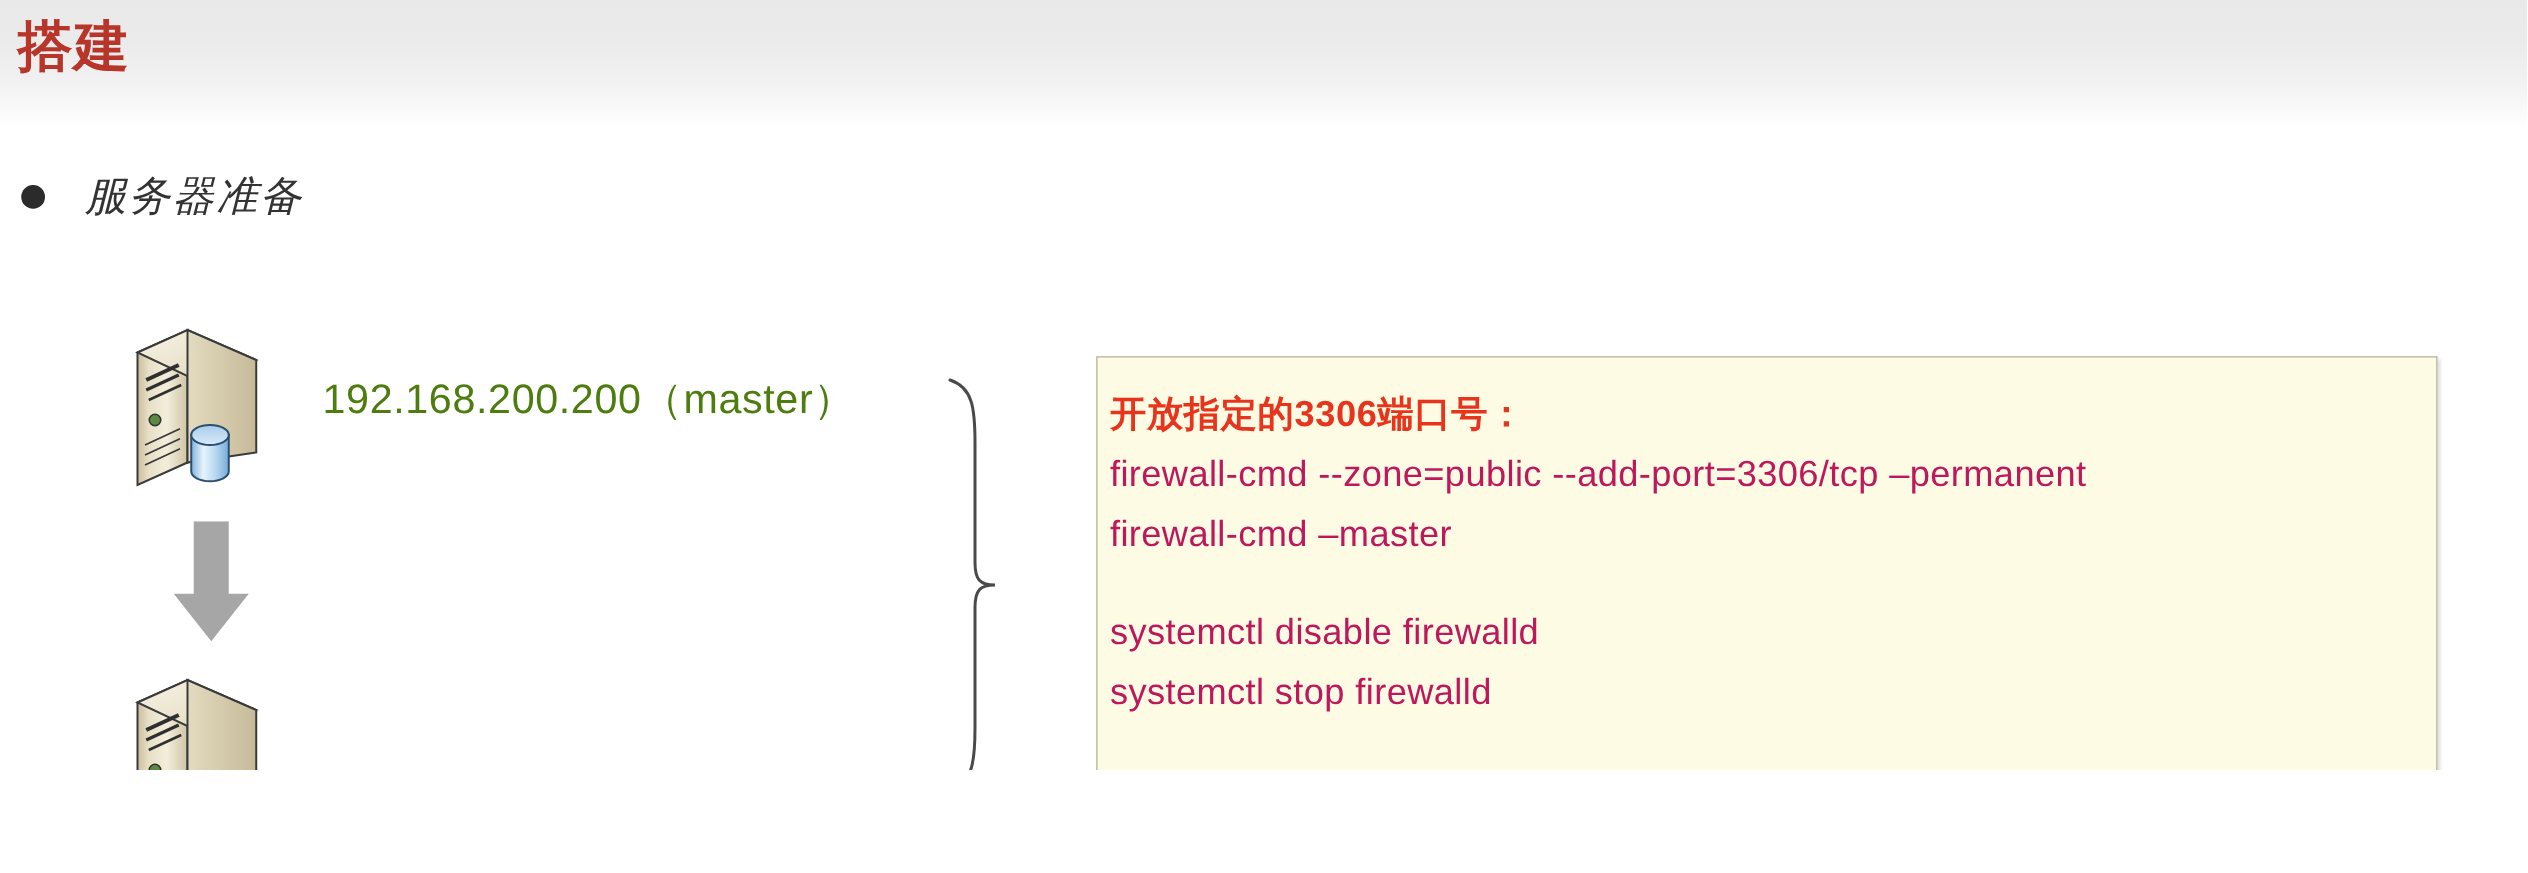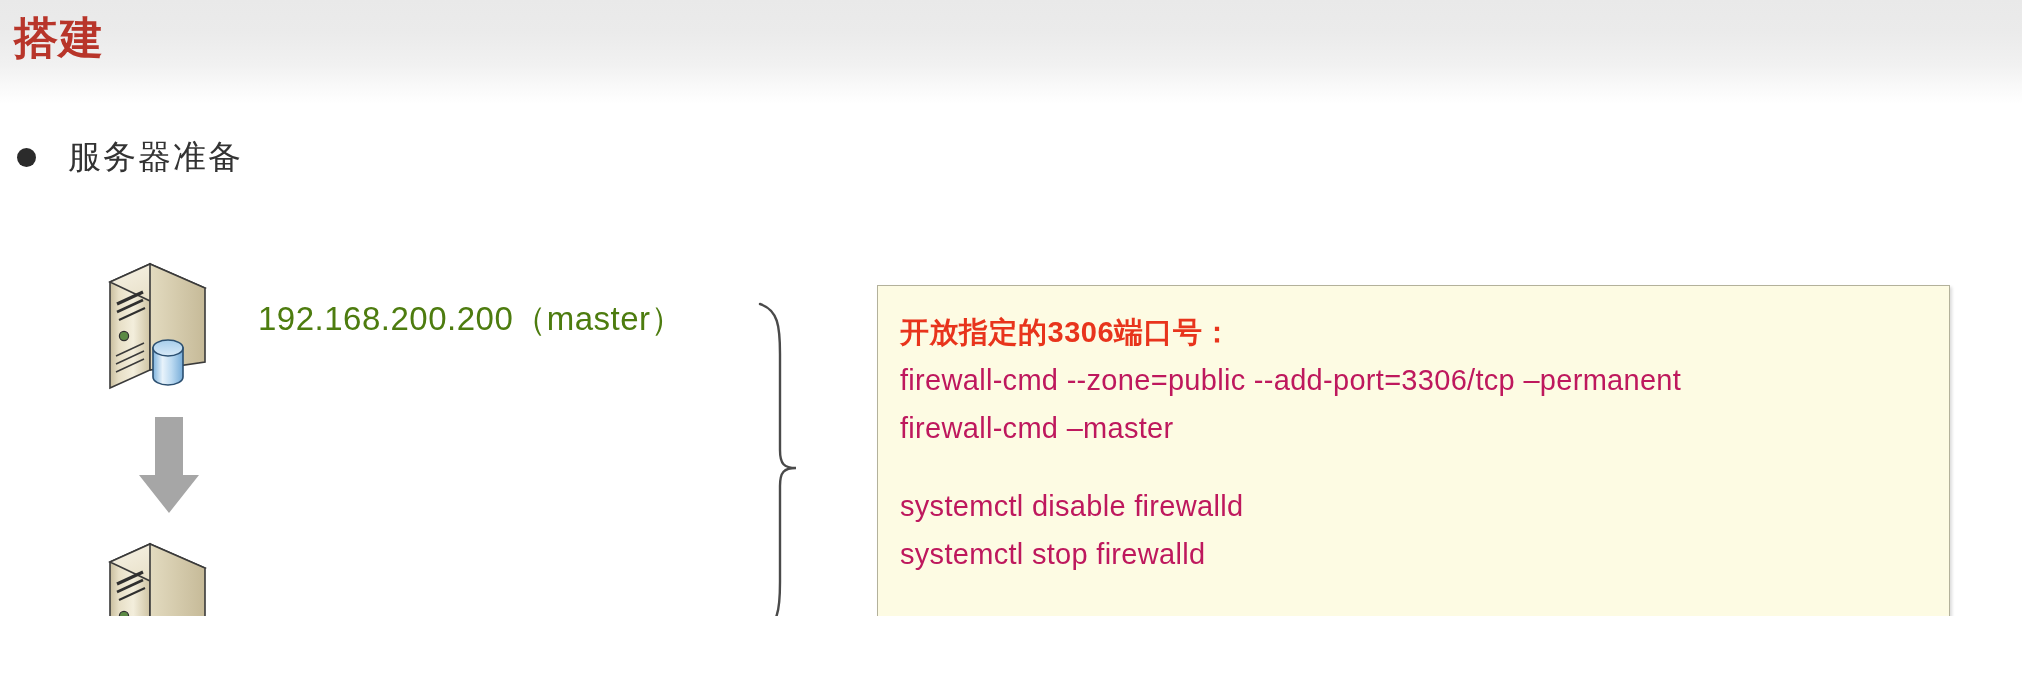--- a/index.html
+++ b/index.html
@@ -55,20 +55,21 @@
   }
 
   
   .bullet-row {
     position: absolute;
     left: 14px;
     top: 135px;
     display: flex;
     align-items: center;
     gap: 32px;
+    font-style: italic;
   }
   .bullet-dot {
     width: 19px;
     height: 19px;
     border-radius: 50%;
     background: #2b2b2b;
     flex: 0 0 auto;
     margin-left: 3px;
   }
   .bullet-label {
@@ -129,21 +130,21 @@
   .note-box {
     position: absolute;
     left: 877px;
     top: 285px;
     width: 1073px;
     height: 355px;
     background: #FDFBE3;
     border: 1px solid #B3B19B;
     box-sizing: border-box;
     box-shadow: 2px 2px 3px rgba(0,0,0,0.14);
-    padding: 22px 0 0 22px;
+    padding: 22px 0 0 10px;
   }
   .note-group { margin: 0; }
   .note-heading {
     font-size: 29px;
     color: #E8341C;
     font-weight: 700;
     letter-spacing: 0.5px;
     white-space: nowrap;
     line-height: 48px;
   }

